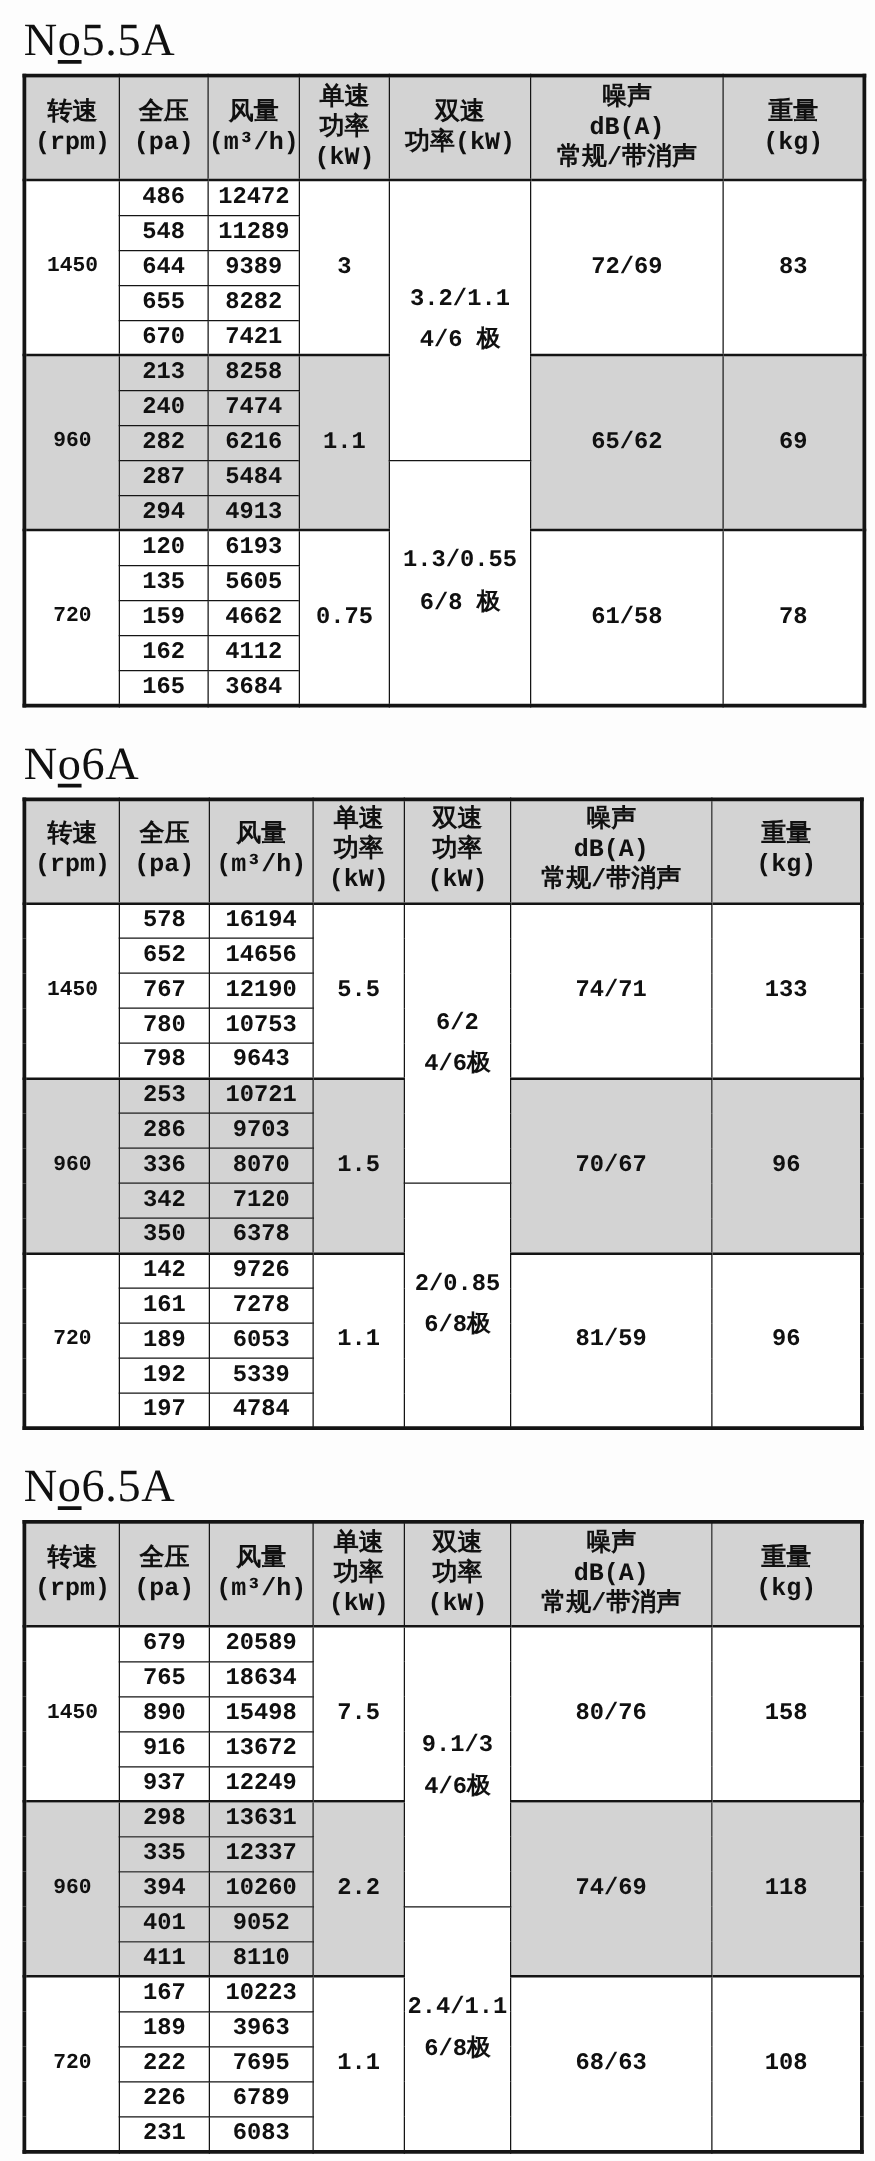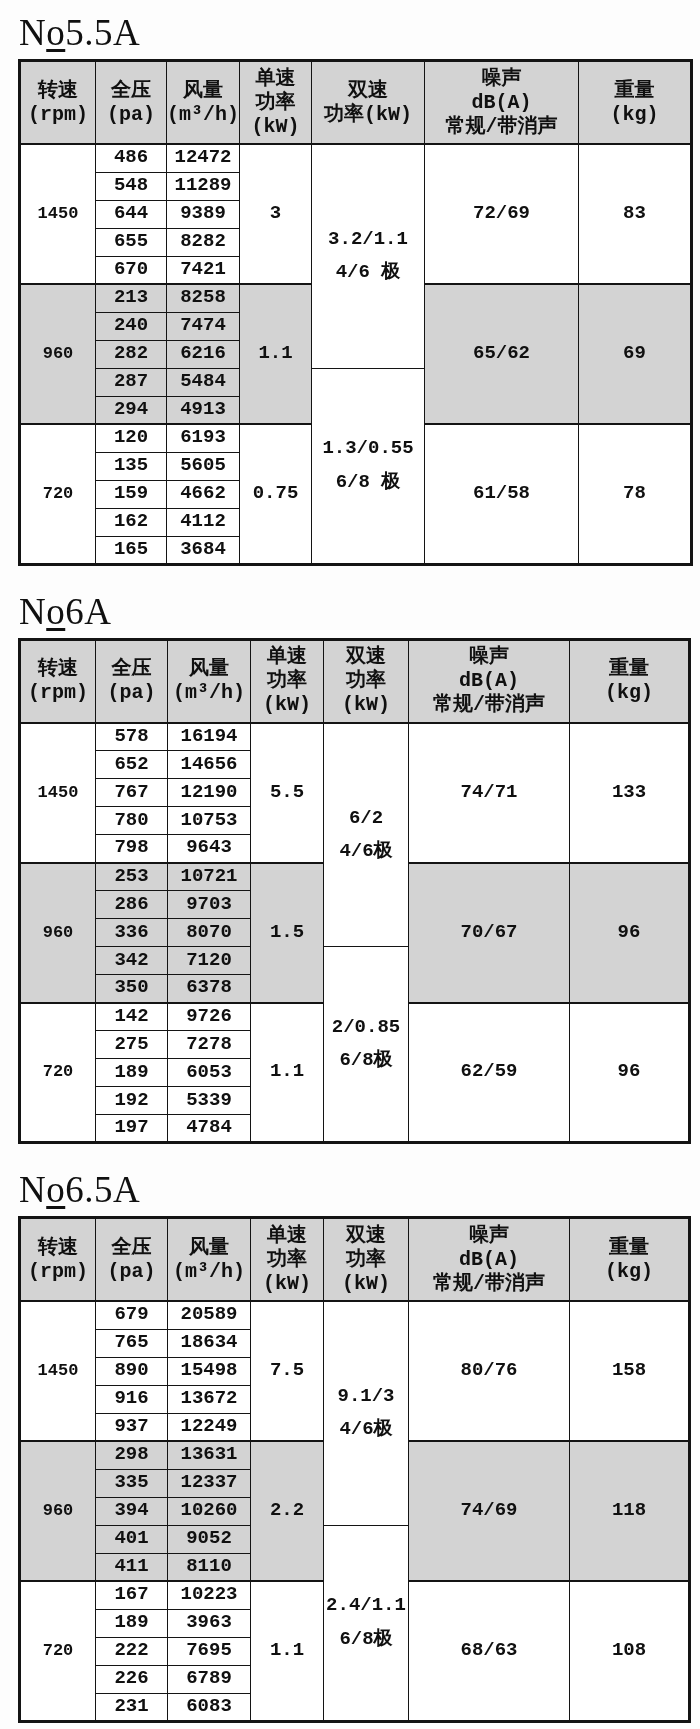--- a/index.html
+++ b/index.html
@@ -257,25 +257,25 @@
       </tr>
 <tr>
         <td class="g">350</td>
         <td class="g">6378</td>
       </tr>
 <tr class="bs">
 <td class="rpm" rowspan="5">720</td>
 <td>142</td>
 <td>9726</td>
 <td rowspan="5">1.1</td>
-<td rowspan="5">62/59</td>
+<td rowspan="5">81/59</td>
 <td rowspan="5">96</td>
 </tr>
 <tr>
-        <td>275</td>
+        <td>161</td>
         <td>7278</td>
       </tr>
 <tr>
         <td>189</td>
         <td>6053</td>
       </tr>
 <tr>
         <td>192</td>
         <td>5339</td>
       </tr>

